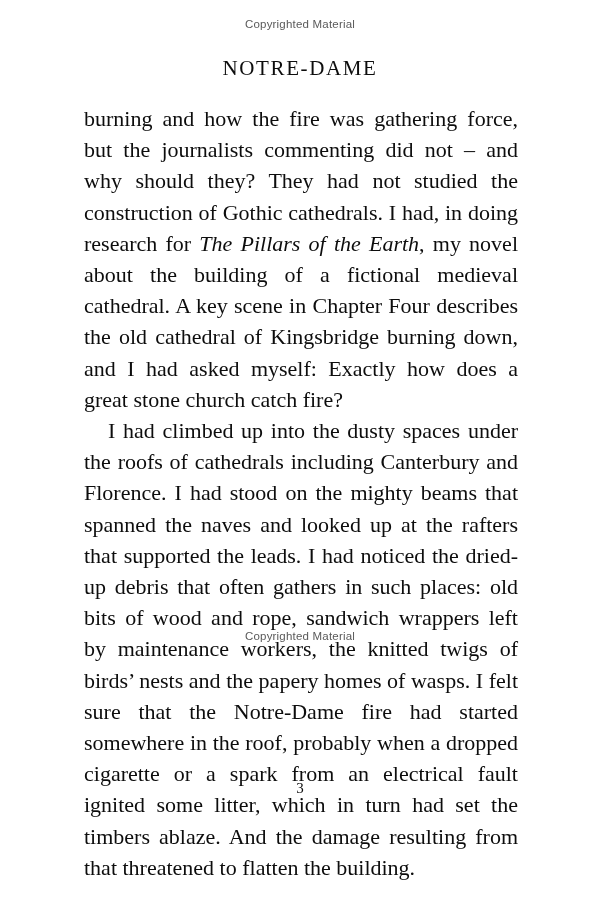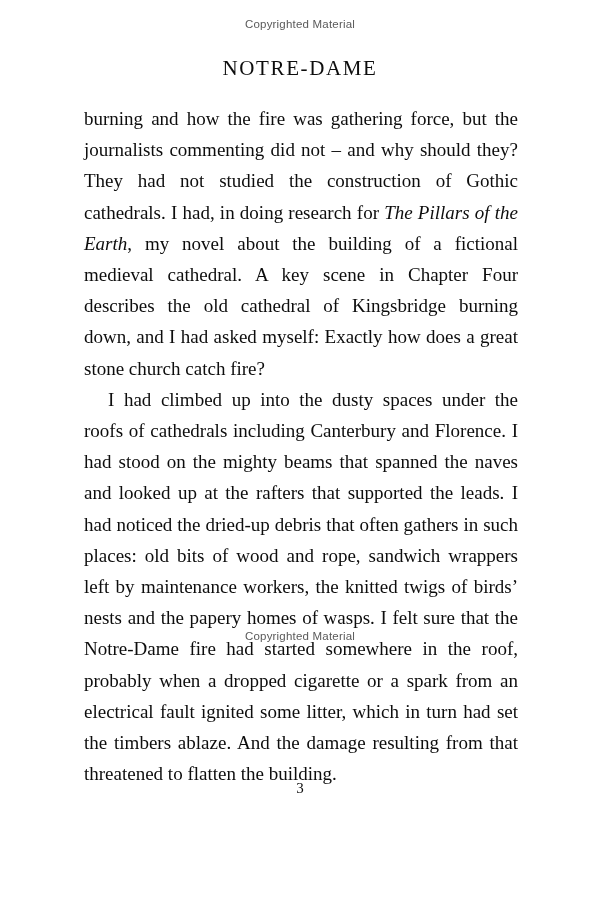--- a/index.html
+++ b/index.html
@@ -44,21 +44,21 @@
     font-size: 21px;
     letter-spacing: 1.6px;
     color: #0d0d0d;
   }
 
   .body-text {
     position: absolute;
     top: 103px;
     left: 84px;
     width: 434px;
-    font-size: 19px;
+    font-size: 22px;
     line-height: 31.2px;
     text-align: justify;
     text-justify: inter-word;
     color: #0d0d0d;
     hyphens: none;
   }
   .body-text p {
     margin: 0;
   }
   .body-text p.indent {

